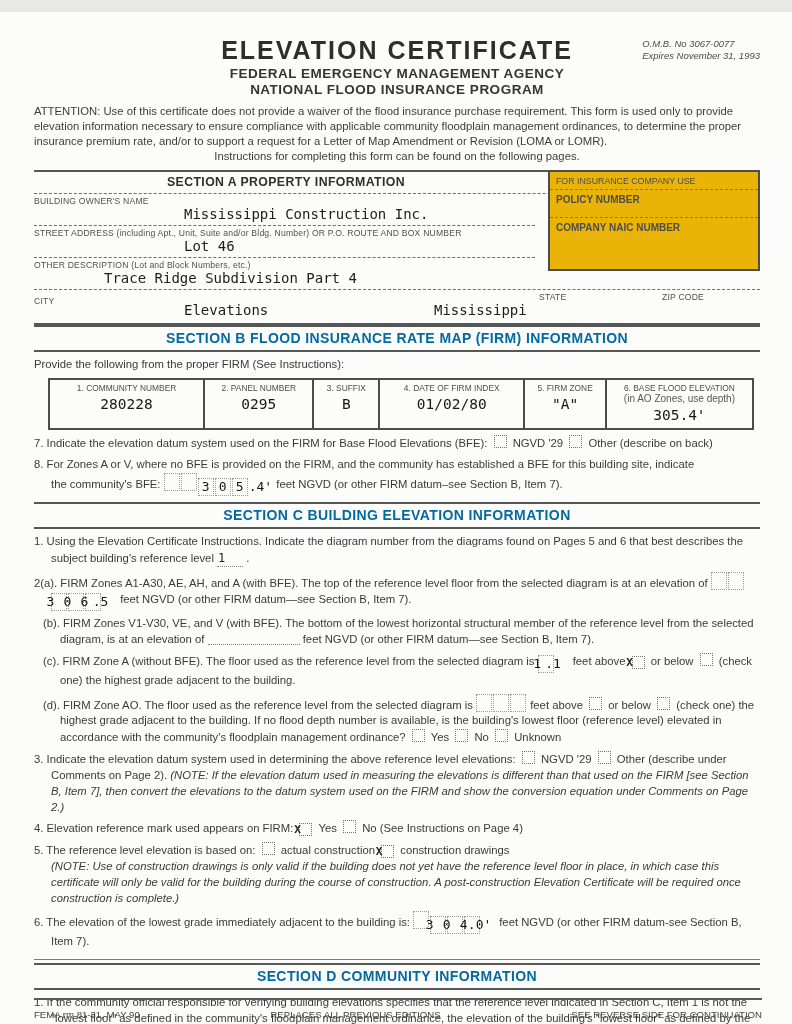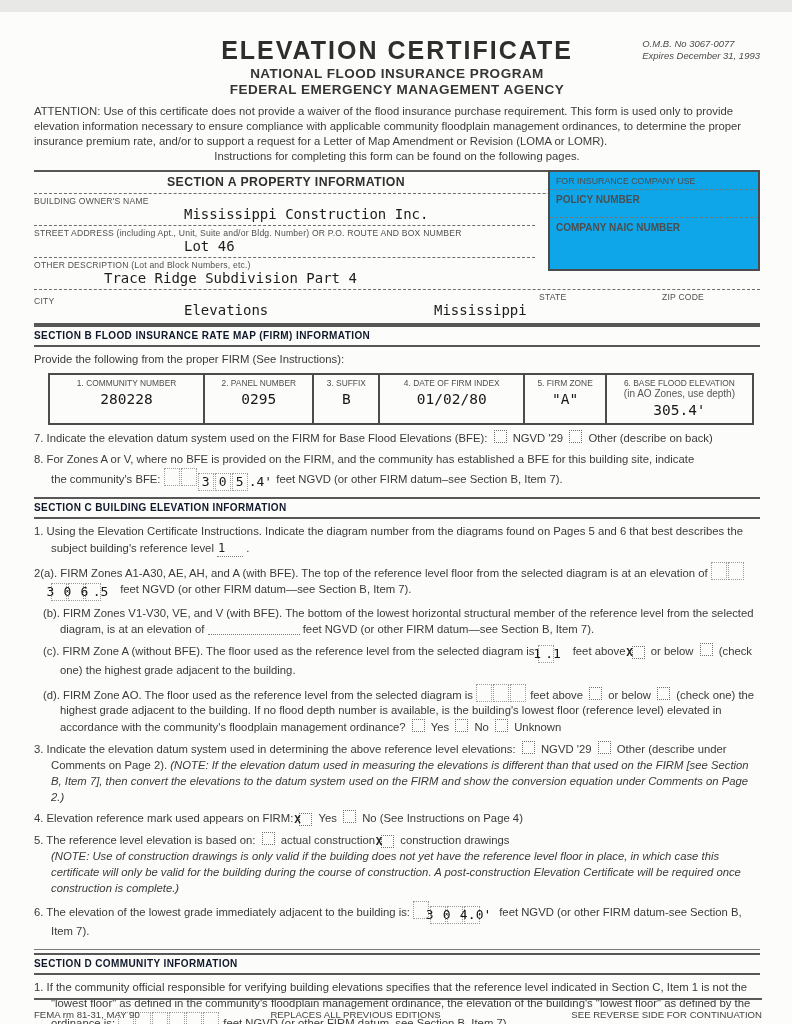--- a/index.html
+++ b/index.html
@@ -12,22 +12,22 @@
   .hd { position:relative; text-align:center; }
   .hd-title { font-size:25px; font-weight:bold; letter-spacing:2px; color:#2e2e2e; }
   .hd-sub { font-size:13.5px; font-weight:bold; letter-spacing:0.5px; color:#343434; margin-top:1px; }
   .omb { position:absolute; top:2px; right:0; text-align:left; font-style:italic; font-size:9.5px; color:#4a4a4a; line-height:1.25; }
   .attn { font-size:11.3px; line-height:1.34; margin-top:7px; color:#3c3c3c; }
   .attn-center { text-align:center; font-size:11.3px; margin-top:1px; color:#3c3c3c; }
 
   
   .sechead {
     margin-top:6px; border-top:2px solid #575757; border-bottom:2px solid #575757;
-    font-weight:bold; font-size:10px; letter-spacing:0.4px;
-    padding:3px 0 4px; color:#0f172a;
+    text-align:center; font-weight:bold; font-size:14px; letter-spacing:0.4px;
+    padding:3px 0 4px; color:#0369a1;
   }
   .lbl { font-size:8.6px; color:#4f4f4f; letter-spacing:0.2px; }
   .hw  { font-family:"DejaVu Sans Mono", monospace; font-size:14px; color:#1c1c1c; }
   .cb {
     display:inline-block; width:11px; height:11px; border:1px dotted #6f6f6f;
     vertical-align:-1px; margin:0 3px; text-align:center; line-height:11px;
     font-family:"DejaVu Sans Mono", monospace; font-size:11px; font-weight:bold; color:#222;
   }
   .digit {
     display:inline-block; min-width:14px; height:16px; border:1px dotted #9a9a9a;
@@ -38,21 +38,21 @@
   .uline { display:inline-block; min-width:26px; text-align:center; border-bottom:1px dotted #7d7d7d; }
   .item { font-size:11.3px; line-height:1.4; margin:5px 0 0 0; padding-left:17px; text-indent:-17px; color:#3a3a3a; }
   .sub  { margin-left:9px; }
   .note { font-style:italic; }
 
   
   .secA { position:relative; margin-top:8px; }
   .a-head { border-top:2px solid #575757; border-bottom:1px dashed #6d6d6d; padding:3px 222px 4px 0;
             text-align:center; font-weight:bold; font-size:12.3px; letter-spacing:0.4px; color:#2f2f2f; }
   .insbox { position:absolute; top:0; right:0; width:212px; height:101px; border:2px solid #4c4c4c;
-            box-sizing:border-box; background:#0ea5e9; z-index:2; }
+            box-sizing:border-box; background:#eab308; z-index:2; }
   .ins-title { font-size:8.8px; color:#4d4d4d; padding:4px 6px 3px; border-bottom:1px dashed #777; }
   .ins-lbl { font-size:10px; color:#4d4d4d; padding:4px 6px 12px; border-bottom:1px dashed #777;font-weight:bold; }
   .ins-lbl:last-child { border-bottom:none; }
   .a-row { border-bottom:1px dashed #6d6d6d; padding:2px 0 1px; }
   .a-row.narrow { margin-right:225px; }
   .a-val { text-align:left; padding:0 0 2px 150px; }
   .a-val2 { text-align:left; padding:0 0 2px 70px; }
   .cityrow { position:relative; height:33px; border-bottom:2px solid #575757; }
   .st-lbl { position:absolute; top:2px; left:505px; }
   .zip-lbl { position:absolute; top:2px; left:628px; }
@@ -72,25 +72,25 @@
             padding-top:9px; display:flex; justify-content:space-between; font-size:9.6px; color:#444; }
   .prehr { border-top:1.5px solid #7a7a7a; margin-top:9px; }
 </style>
 </head>
 <body>
 
 <div class="page">
 
   <div class="hd">
     <div class="hd-title">ELEVATION CERTIFICATE</div>
+    <div class="hd-sub">FEDERAL EMERGENCY MANAGEMENT AGENCY</div>
     <div class="hd-sub">NATIONAL FLOOD INSURANCE PROGRAM</div>
-    <div class="hd-sub">FEDERAL EMERGENCY MANAGEMENT AGENCY</div>
     <div class="omb">
       <div>O.M.B. No 3067-0077</div>
-      <div>Expires December 31, 1993</div>
+      <div>Expires November 31, 1993</div>
     </div>
   </div>
   <div class="attn">ATTENTION: Use of this certificate does not provide a waiver of the flood insurance purchase requirement.  This form is used only to provide elevation information necessary to ensure compliance with applicable community floodplain management ordinances, to determine the proper insurance premium rate, and/or to support a request for a Letter of Map Amendment or Revision (LOMA or LOMR).</div>
   <div class="attn-center">Instructions for completing this form can be  found on the following pages.</div>
 
   <div class="secA">
     <div class="a-head">SECTION A  PROPERTY INFORMATION</div>
     <div class="insbox">
       <div class="ins-title">FOR INSURANCE COMPANY USE</div>
       <div class="ins-lbl">POLICY NUMBER</div>

